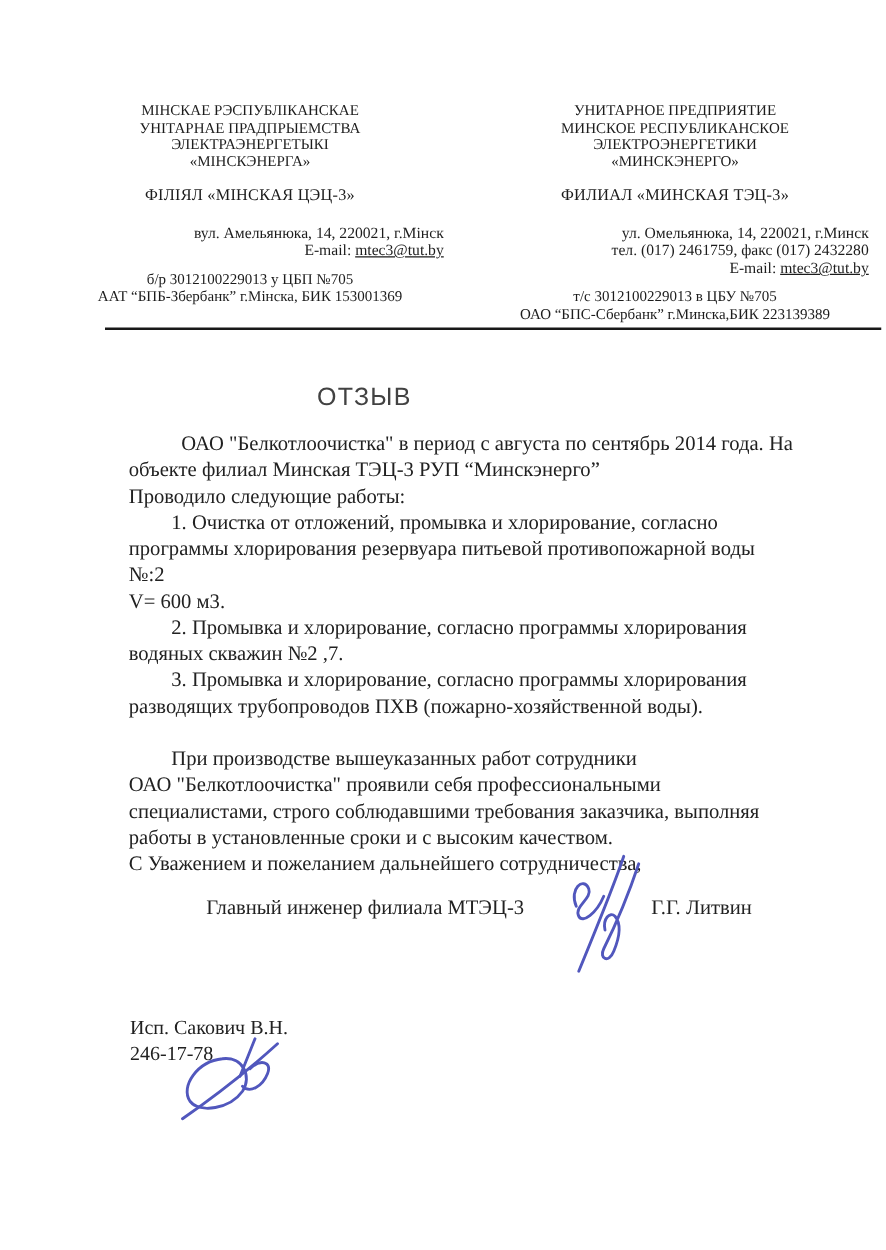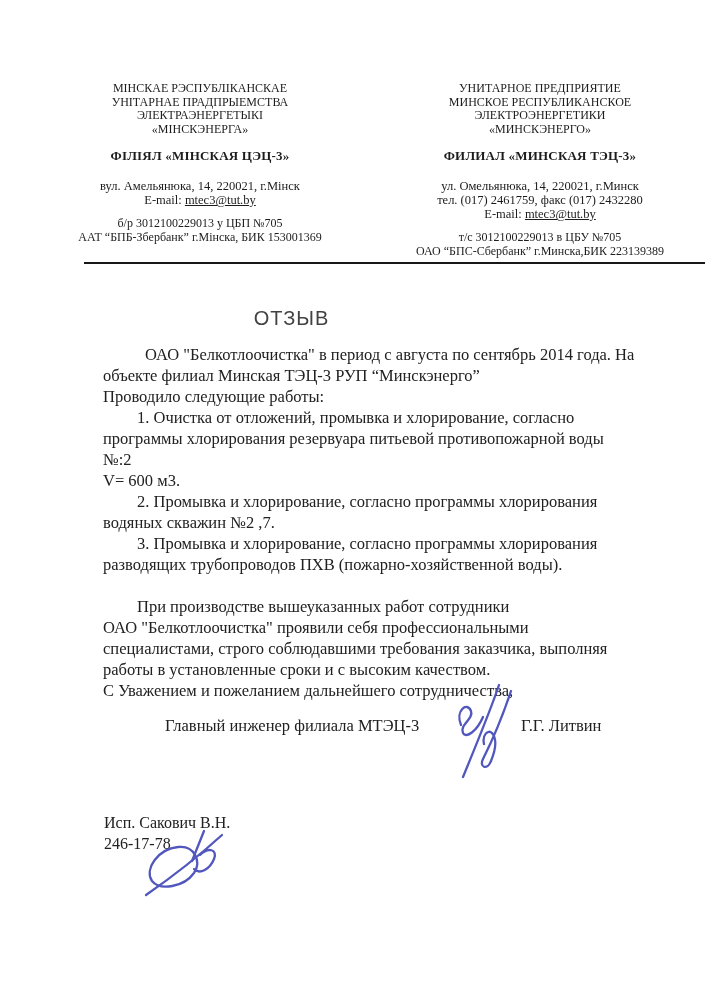--- a/index.html
+++ b/index.html
@@ -8,22 +8,22 @@
     background:#ffffff;overflow:hidden;
     font-family:"Liberation Serif","DejaVu Serif",serif;
     color:#212121;
   }
   
   .letterhead{position:absolute;top:0;left:0;width:709px;height:206px;}
   .lh-col{position:absolute;top:82px;text-align:center;color:#1c1c1c;}
   .lh-col.left{left:45px;width:310px;}
   .lh-col.right{left:385px;width:310px;}
   .org div{font-size:12px;line-height:13.5px;}
-  .branch{font-size:13px;font-weight:bold;line-height:14px;margin-top:13px;letter-spacing:.2px;}
-  .addr{margin-top:16px;font-size:12.5px;line-height:14px;}
+  .branch{font-size:13px;font-weight:normal;line-height:14px;margin-top:13px;letter-spacing:.2px;}
+  .addr{margin-top:16px;font-size:12.5px;line-height:14px;text-align:right;}
   .email{text-decoration:underline;}
   .bank{margin-top:9px;font-size:12px;line-height:14px;}
   .rule{position:absolute;top:262px;left:84px;width:621px;border-top:2px solid #181818;}
   
   .title{
     position:absolute;top:307px;left:0;width:583px;box-sizing:border-box;
     margin:0;text-align:center;
     font-family:"Liberation Sans","DejaVu Sans",sans-serif;
     font-size:20px;font-weight:normal;letter-spacing:1px;color:#424242;
   }

